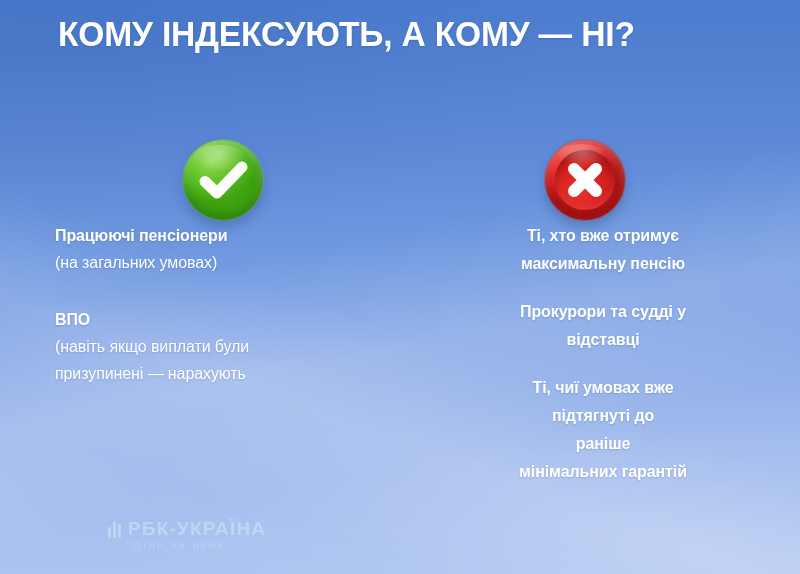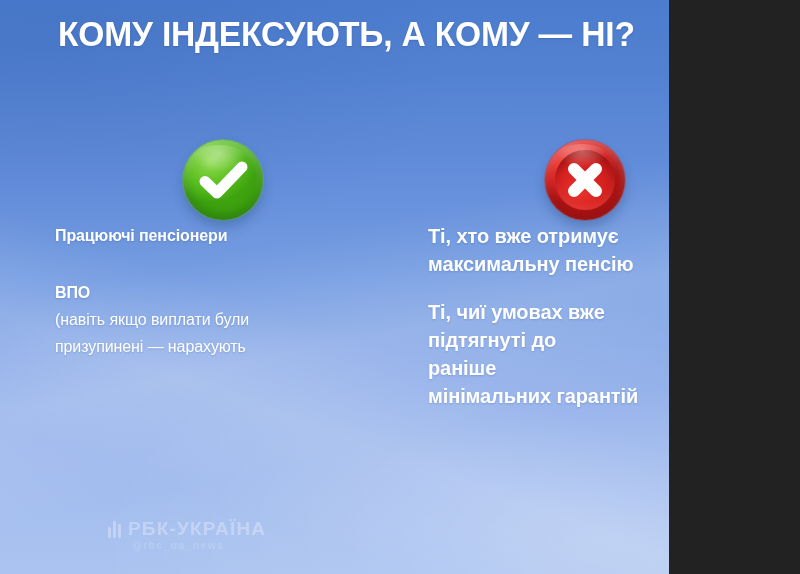--- a/index.html
+++ b/index.html
@@ -3,37 +3,36 @@
 <meta charset="utf-8">
 <title>Кому індексують, а кому — ні?</title>
 <style>
   html, body {
     margin: 0;
     padding: 0;
     background: #222;
   }
   .stage {
     position: relative;
-    width: 632px;
+    width: 800px;
     height: 574px;
     overflow: hidden;
     font-family: "Liberation Sans", "DejaVu Sans", sans-serif;
     
     background:
       linear-gradient(168deg, rgba(255,255,255,0.00) 42%, rgba(255,255,255,0.16) 58%, rgba(255,255,255,0.00) 74%),
       linear-gradient(180deg,
         #4b7ccd 0%,
         #5381d2 12%,
         #5f8ad8 26%,
         #7099e0 44%,
         #8aaae8 64%,
         #9db8ed 80%,
         #a7c0ef 92%,
         #aac3f0 100%);
-    padding-left: 37px;
     -webkit-font-smoothing: antialiased;
   }
 
   
   .sheen {
     position: absolute;
     inset: 0;
     pointer-events: none;
     background:
       linear-gradient(200deg, rgba(255,255,255,0.00) 55%, rgba(255,255,255,0.13) 68%, rgba(255,255,255,0.00) 82%),
@@ -160,22 +159,23 @@
     font-size: 16px;
     line-height: 27px;
     letter-spacing: -0.1px;
     text-shadow: 0 1px 2px rgba(30,60,120,0.20);
   }
   .line.bold   { font-weight: 700; }
   .line.normal { font-weight: 400; }
 
   .col-no .line {
     font-weight: 700;
-    font-size: 20px;
+    font-size: 16px;
     line-height: 28px;
+    text-align: center;
   }
 
   .col-yes .stack-head { margin-bottom: 0; }
 
   
   .gap-lg { height: 14px; }
 
   
   .watermark {
     position: absolute;
@@ -236,20 +236,21 @@
     <div class="icon-wrap">
       <div class="icon-yes">
         <svg class="check" viewBox="0 0 80 80" aria-hidden="true">
           <path d="M22 41.5 L34 53 L59 27" fill="none" stroke="#ffffff" stroke-width="11" stroke-linecap="round" stroke-linejoin="round"></path>
         </svg>
       </div>
     </div>
 
     <div class="block">
       <div class="line bold stack-head">Працюючі пенсіонери</div>
+      <div class="line normal">(на загальних умовах)</div>
     </div>
 
     <div class="gap-lg"></div>
 
     <div class="block">
       <div class="line bold stack-head">ВПО</div>
       <div class="line normal">(навіть якщо виплати були</div>
       <div class="line normal">призупинені — нарахують</div>
     </div>
   </div>
@@ -263,20 +264,24 @@
           <path d="M29 29 L51 51 M51 29 L29 51" fill="none" stroke="#ffffff" stroke-width="12" stroke-linecap="round"></path>
         </svg>
       </div>
     </div>
 
     <div class="block">
       <div class="line">Ті, хто вже отримує</div>
       <div class="line">максимальну пенсію</div>
     </div>
 
+    <div class="block">
+      <div class="line">Прокурори та судді у</div>
+      <div class="line">відставці</div>
+    </div>
 
     <div class="block">
       <div class="line">Ті, чиї умовах вже</div>
       <div class="line">підтягнуті до</div>
       <div class="line">раніше</div>
       <div class="line">мінімальних гарантій</div>
     </div>
   </div>
 
   <div class="watermark">

